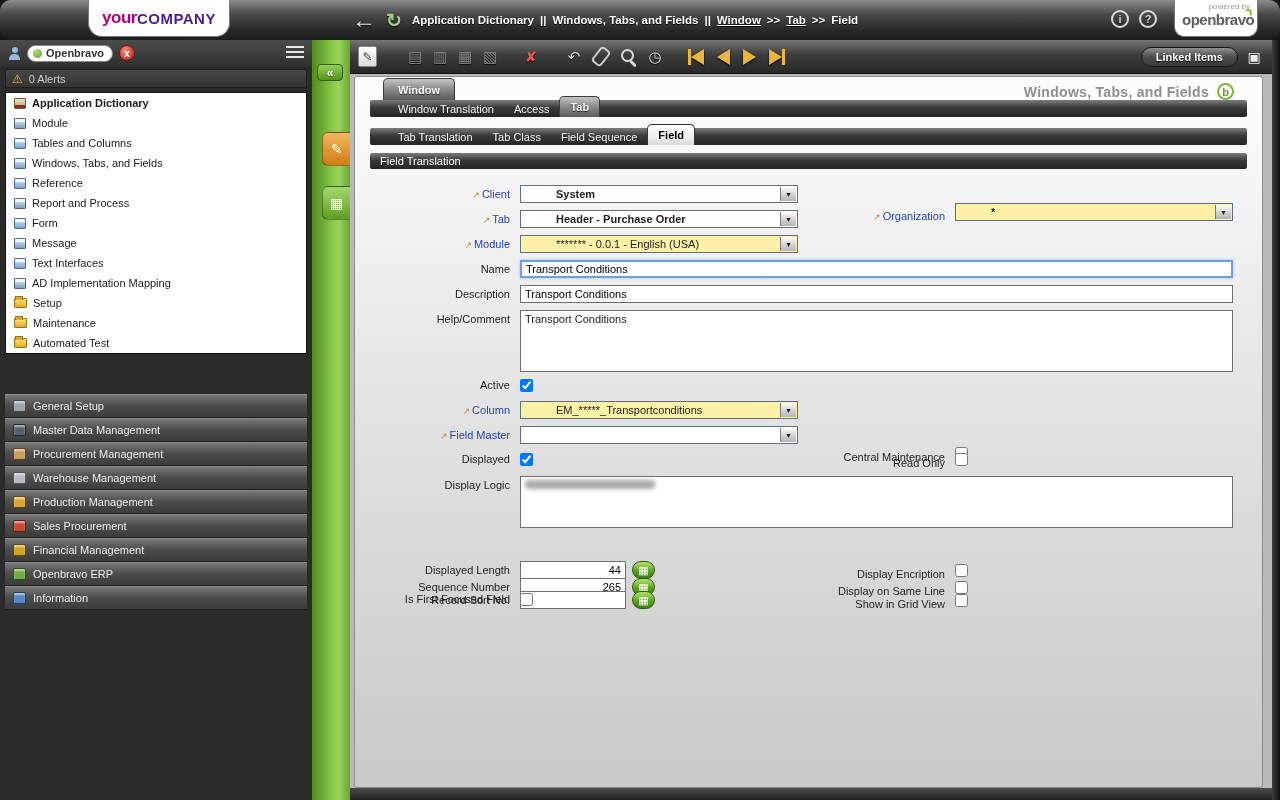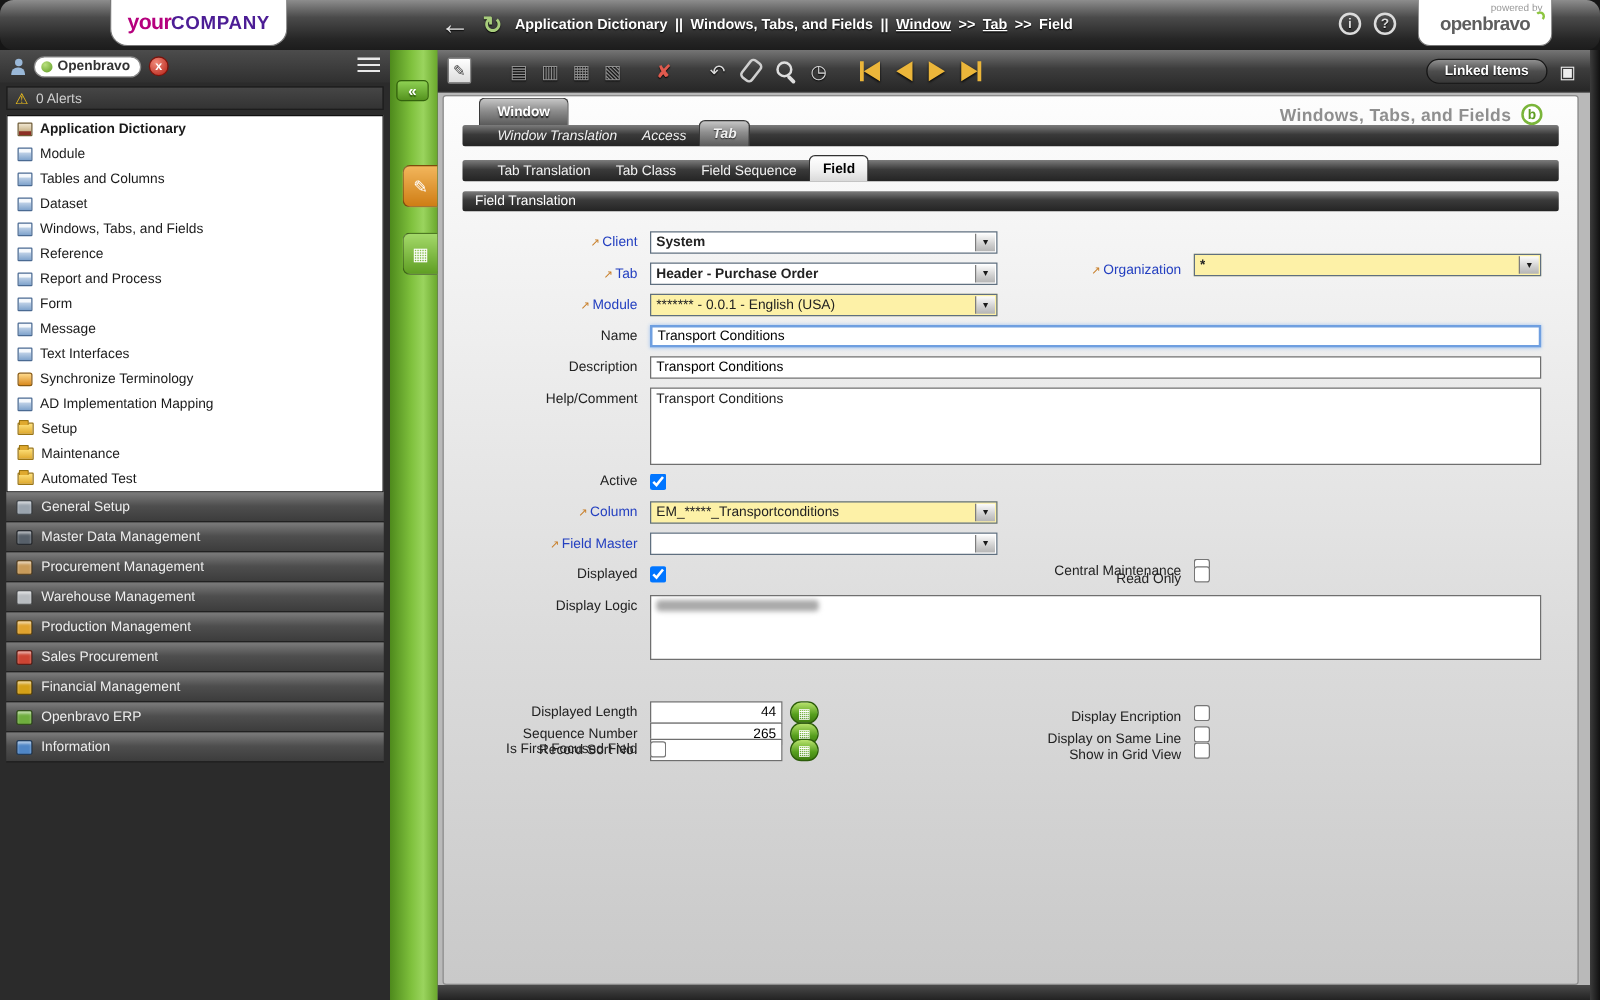--- a/index.html
+++ b/index.html
@@ -16,22 +16,22 @@
   .logo-company { color:#4c1d95; font-weight:bold; font-size:15px; letter-spacing:0.5px; }
   .tb-center { position:absolute; left:352px; top:0; height:40px; display:flex; align-items:center; gap:10px; }
   .tb-back { color:#e3e3e3; font-size:24px; font-weight:bold; text-shadow:0 1px 1px #000; cursor:pointer; }
   .tb-refresh { color:#a8cd7c; font-size:19px; font-weight:bold; text-shadow:0 1px 1px #000; cursor:pointer; }
   .crumb { color:#fff; font-weight:bold; font-size:11.5px; text-shadow:0 1px 1px #000; display:flex; gap:6px; align-items:center; }
   .crumb .lnk { text-decoration:underline; cursor:pointer; }
   .tb-right { position:absolute; right:0; top:0; height:40px; display:flex; align-items:flex-start; }
   .circ { width:18px; height:18px; border:2px solid #dcdcdc; border-radius:50%; color:#dcdcdc;
     display:flex; align-items:center; justify-content:center; font-weight:bold; font-size:11px;
     margin:10px 5px 0 5px; text-shadow:0 1px 1px #000; cursor:pointer; }
-  .powered-box { width:108px; height:37px; background:#fff; border-radius:0 0 10px 10px;
-    border:1px solid #777; border-top:none; margin:0 38px 0 12px; padding:2px 7px 0 7px; }
+  .powered-box { width:84px; height:37px; background:#fff; border-radius:0 0 10px 10px;
+    border:1px solid #777; border-top:none; margin:0 22px 0 12px; padding:2px 7px 0 7px; }
   .pb-small { display:block; text-align:right; font-size:8px; color:#9a9a9a; line-height:9px; }
   .pb-brand { display:block; text-align:center; font-size:15px; font-weight:bold; color:#5e5e5e; letter-spacing:-0.5px; position:relative; }
   .pb-arc { position:absolute; right:-2px; top:-2px; width:8px; height:8px; border:2px solid #8dc63f;
     border-left-color:transparent; border-bottom-color:transparent; border-radius:50%; }
 
   
   .sidebar { position:absolute; left:0; top:40px; width:312px; bottom:0; background:#2b2b2b; z-index:20; }
   .sb-head { position:absolute; left:0; top:0; width:100%; height:26px; display:flex; align-items:center; padding:0 8px; gap:6px;
     background:linear-gradient(#4c4c4c,#303030); }
   .user-ico { width:13px; height:13px; position:relative; }
@@ -114,21 +114,21 @@
   .page-title { color:#8f8f8f; font-weight:bold; font-size:14px; letter-spacing:0.3px; }
   .ob-badge { width:17px; height:17px; border-radius:50%; background:#fff; border:2px solid #7ab53a; color:#5f9e23;
     font-weight:bold; font-size:11px; display:flex; align-items:center; justify-content:center; }
 
   .window-tab { position:absolute; left:28px; top:1px; height:22px; z-index:4; padding:0 14px;
     background:linear-gradient(#c6c6c6,#8e8e8e 45%,#5b5b5b); border:1px solid #3a3a3a; border-bottom:none;
     border-radius:5px 5px 0 0; color:#fff; font-weight:bold; display:flex; align-items:center; cursor:pointer;
     text-shadow:0 1px 1px #222; }
   .tabbar { position:absolute; left:15px; right:15px; height:17px; border-radius:2px;
     background:linear-gradient(#7c7c7c,#3a3a3a 45%,#242424); display:flex; align-items:flex-end; padding:0 0 0 18px; z-index:3; }
-  .tabbar.one { top:23px;font-style:italic; }
+  .tabbar.one { top:23px; }
   .tabbar.two { top:51px; }
   .tab-item { color:#f2f2f2; padding:0 10px; height:17px; display:flex; align-items:center; cursor:pointer; }
   .tab-item.raised { background:linear-gradient(#c6c6c6,#8e8e8e 45%,#5b5b5b); border:1px solid #3a3a3a; border-bottom:none;
     border-radius:5px 5px 0 0; height:21px; font-weight:bold; text-shadow:0 1px 1px #222; }
   .tab-item.white { background:linear-gradient(#ffffff,#f0f0f0 55%,#d9d9d9); border:1px solid #333; border-bottom:none;
     border-radius:5px 5px 0 0; height:21px; color:#000; font-weight:bold; }
   .section-bar { position:absolute; left:15px; right:15px; top:76px; height:16px; border-radius:2px;
     background:linear-gradient(#7c7c7c,#3a3a3a 45%,#242424); color:#fff; display:flex; align-items:center;
     padding-left:10px; cursor:pointer; }
 
@@ -137,21 +137,21 @@
   .frow { position:absolute; left:0; right:0; height:22px; }
   .lbl-l { position:absolute; left:0; width:155px; text-align:right; line-height:19px; color:#222; }
   .lbl-r { position:absolute; left:400px; width:190px; text-align:right; line-height:26px; color:#222; }
   .fld-l { position:absolute; left:165px; }
   .fld-r { position:absolute; left:600px; }
   .link { color:#2440c0; }
   .link-ico { color:#c87f2a; font-size:9px; margin-right:2px; cursor:pointer; }
   .sel { width:278px; height:18px; background:#fff; border:1px solid #5f6f7f; position:relative;
     display:flex; align-items:center; padding:0 18px 0 4px; cursor:pointer; }
   .sel.yellow { background:#fdf1a7; }
-  .sel-text { white-space:nowrap; overflow:hidden; }
+  .sel-text { white-space:nowrap; overflow:hidden;margin-left:31px; }
   .sel-text.bold { font-weight:bold; }
   .sel-btn { position:absolute; right:1px; top:1px; bottom:1px; width:16px;
     background:linear-gradient(#fcfcfc,#cfcfcf 60%,#b5b5b5); border-left:1px solid #7d7d7d;
     display:flex; align-items:center; justify-content:center; font-size:7px; color:#1a1a1a; }
   .inp { height:18px; border:1px solid #6f6f6f; background:#fff; font-family:"Liberation Sans",sans-serif; font-size:11px; padding:0 4px; }
   .inp.wide { width:713px; }
   .inp.num { width:106px; text-align:right; }
   .inp.focused { border:2px solid #6f9fe0; box-shadow:0 0 3px #9dc0ef; }
   .tarea { width:713px; background:#fff; border:1px solid #6f6f6f; padding:2px 4px; cursor:text; }
   .tarea.h62 { height:62px; }
@@ -224,24 +224,20 @@
       <div class="menu-item">
         <span class="ico-item"></span>
         <span>Module</span>
       </div>
       <div class="menu-item">
         <span class="ico-item"></span>
         <span>Tables and Columns</span>
       </div>
       <div class="menu-item">
         <span class="ico-item"></span>
-        <span>Dataset</span>
-      </div>
-      <div class="menu-item">
-        <span class="ico-item"></span>
         <span>Windows, Tabs, and Fields</span>
       </div>
       <div class="menu-item">
         <span class="ico-item"></span>
         <span>Reference</span>
       </div>
       <div class="menu-item">
         <span class="ico-item"></span>
         <span>Report and Process</span>
       </div>
@@ -249,24 +245,20 @@
         <span class="ico-item"></span>
         <span>Form</span>
       </div>
       <div class="menu-item">
         <span class="ico-item"></span>
         <span>Message</span>
       </div>
       <div class="menu-item">
         <span class="ico-item"></span>
         <span>Text Interfaces</span>
-      </div>
-      <div class="menu-item">
-        <span class="ico-sync"></span>
-        <span>Synchronize Terminology</span>
       </div>
       <div class="menu-item">
         <span class="ico-item"></span>
         <span>AD Implementation Mapping</span>
       </div>
       <div class="menu-item">
         <span class="ico-folder"></span>
         <span>Setup</span>
       </div>
       <div class="menu-item">

